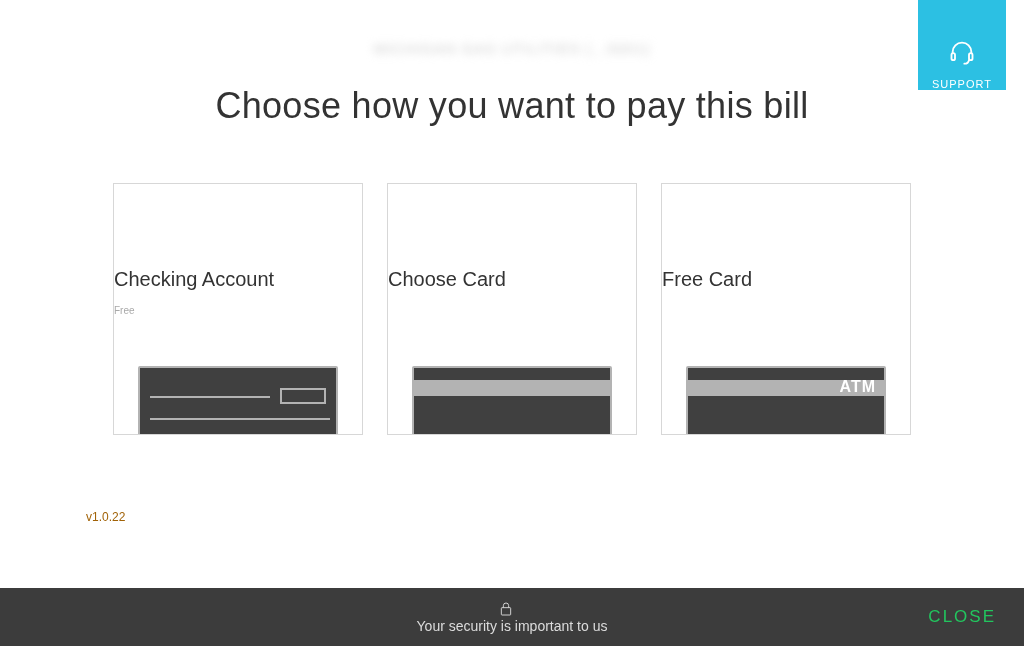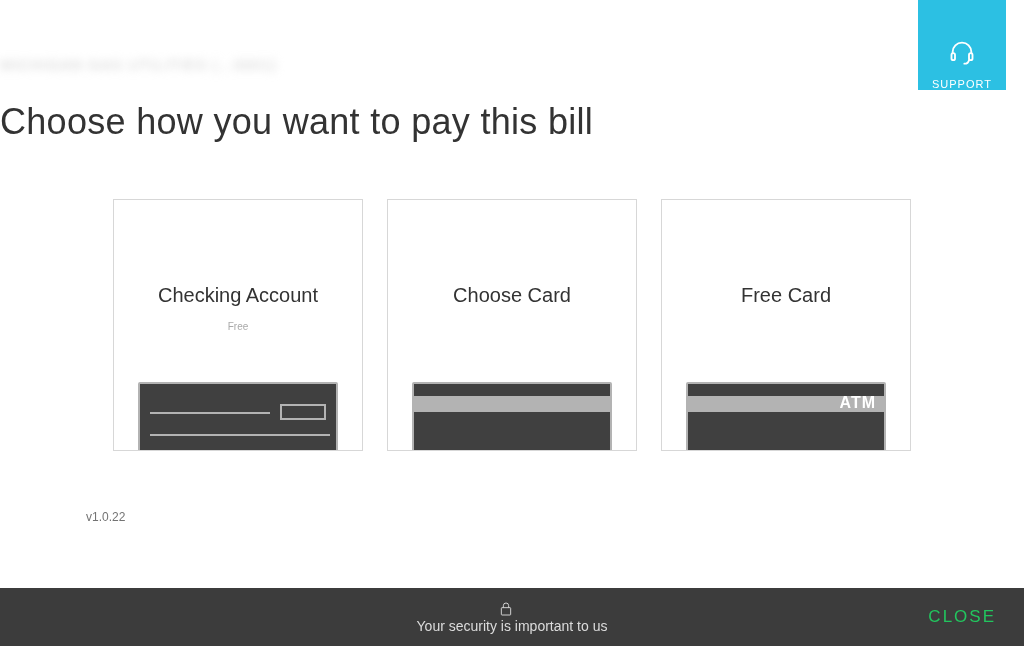--- a/index.html
+++ b/index.html
@@ -9,37 +9,37 @@
   .support-tab {
     position: absolute; top: 0; right: 18px;
     width: 88px; height: 90px;
     background: #2cc0e3;
     display: flex; flex-direction: column; align-items: center; justify-content: flex-end;
     color: #fff; cursor: pointer;
   }
   .support-tab .icon { margin-bottom: 8px; }
   .support-tab .label { font-size: 11px; letter-spacing: 1px; }
 
-  .header { padding-top: 56px; }
+  .header { text-align: center; padding-top: 40px; }
   .company {
     font-size: 15px; color: #cfcfcf; filter: blur(4px); letter-spacing: 1px; font-weight: 400;
   }
   .title {
     font-size: 36px; font-weight: 300; color: #333; margin-top: 28px; letter-spacing: 0.3px;
   }
 
   .options {
     display: flex; justify-content: center; gap: 24px;
     margin-top: 56px;
   }
   .option-card {
     width: 250px; height: 252px;
     border: 1px solid #d7d7d7;
     position: relative; overflow: hidden; cursor: pointer;
-    display: flex; flex-direction: column; align-items: center;
+    display: flex; flex-direction: column; align-items: flex-start;
     padding-top: 84px;
   }
   .option-card .name { font-size: 20px; font-weight: 300; color: #333; }
   .option-card .sub  { font-size: 10px; color: #a9a9a9; margin-top: 14px; font-weight: 300; }
   .option-card .card-graphic {
     position: absolute; left: 50%; transform: translateX(-50%); bottom: -64px;
     width: 200px; height: 132px; border: 2px solid #b3b3b3; background: #404040; border-radius: 2px;
   }
   
   .check .card-graphic .line1 { position:absolute; left:10px; top:28px; width:120px; height:2px; background:#b3b3b3; }
@@ -50,21 +50,21 @@
   .credit .card-graphic .stripe { position:absolute; left:0; top:12px; width:100%; height:16px; background:#b3b3b3; }
 
   
   .debit .card-graphic .stripe { position:absolute; left:0; top:12px; width:100%; height:16px; background:#b3b3b3; }
   .debit .card-graphic .atm {
     position:absolute; right:8px; top:10px; font-weight:700; font-size:16px; letter-spacing:1px; color:#fff;
   }
 
   .version {
     position: absolute; left: 86px; top: 510px;
-    font-size: 12px; color: #737373; font-weight: 300;
+    font-size: 12px; color: #a16207; font-weight: 300;
   }
 
   .footer {
     position: absolute; left: 0; bottom: 0; width: 100%; height: 58px;
     background: #3c3c3c; color: #dcdcdc;
     display: flex; align-items: center; justify-content: center;
     font-size: 14px; font-weight: 300; flex-direction: column;
   }
   .footer .lock { margin-right: 12px; display:flex; align-items:center; }
   .footer .close {

